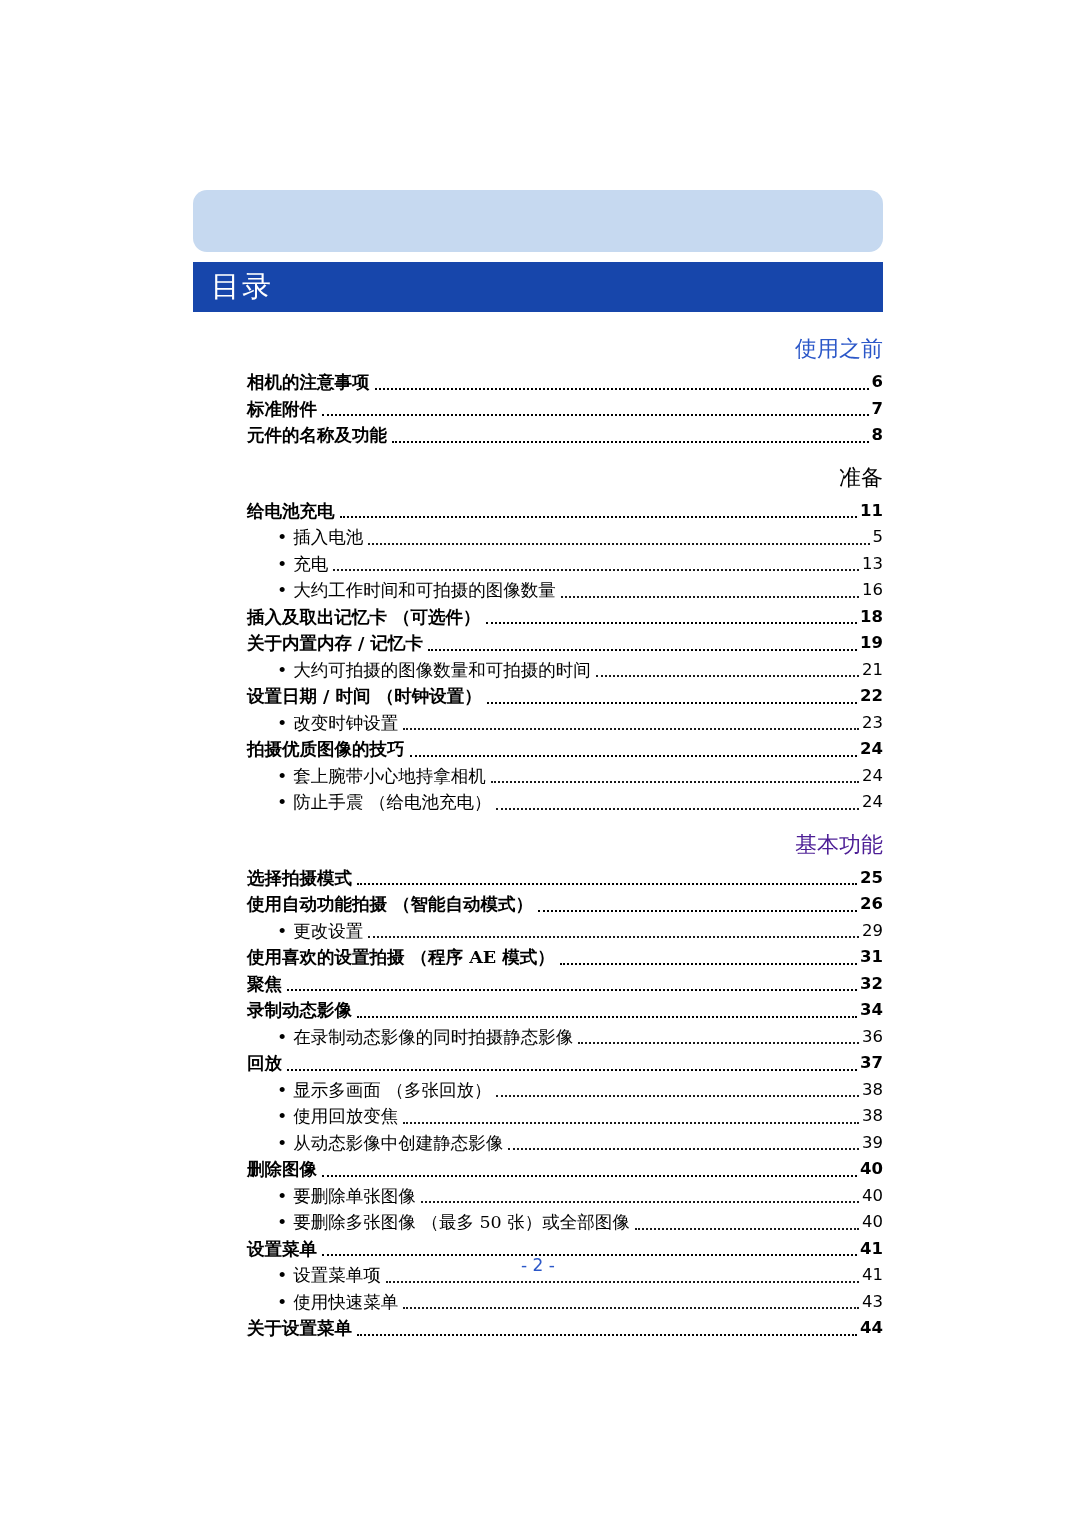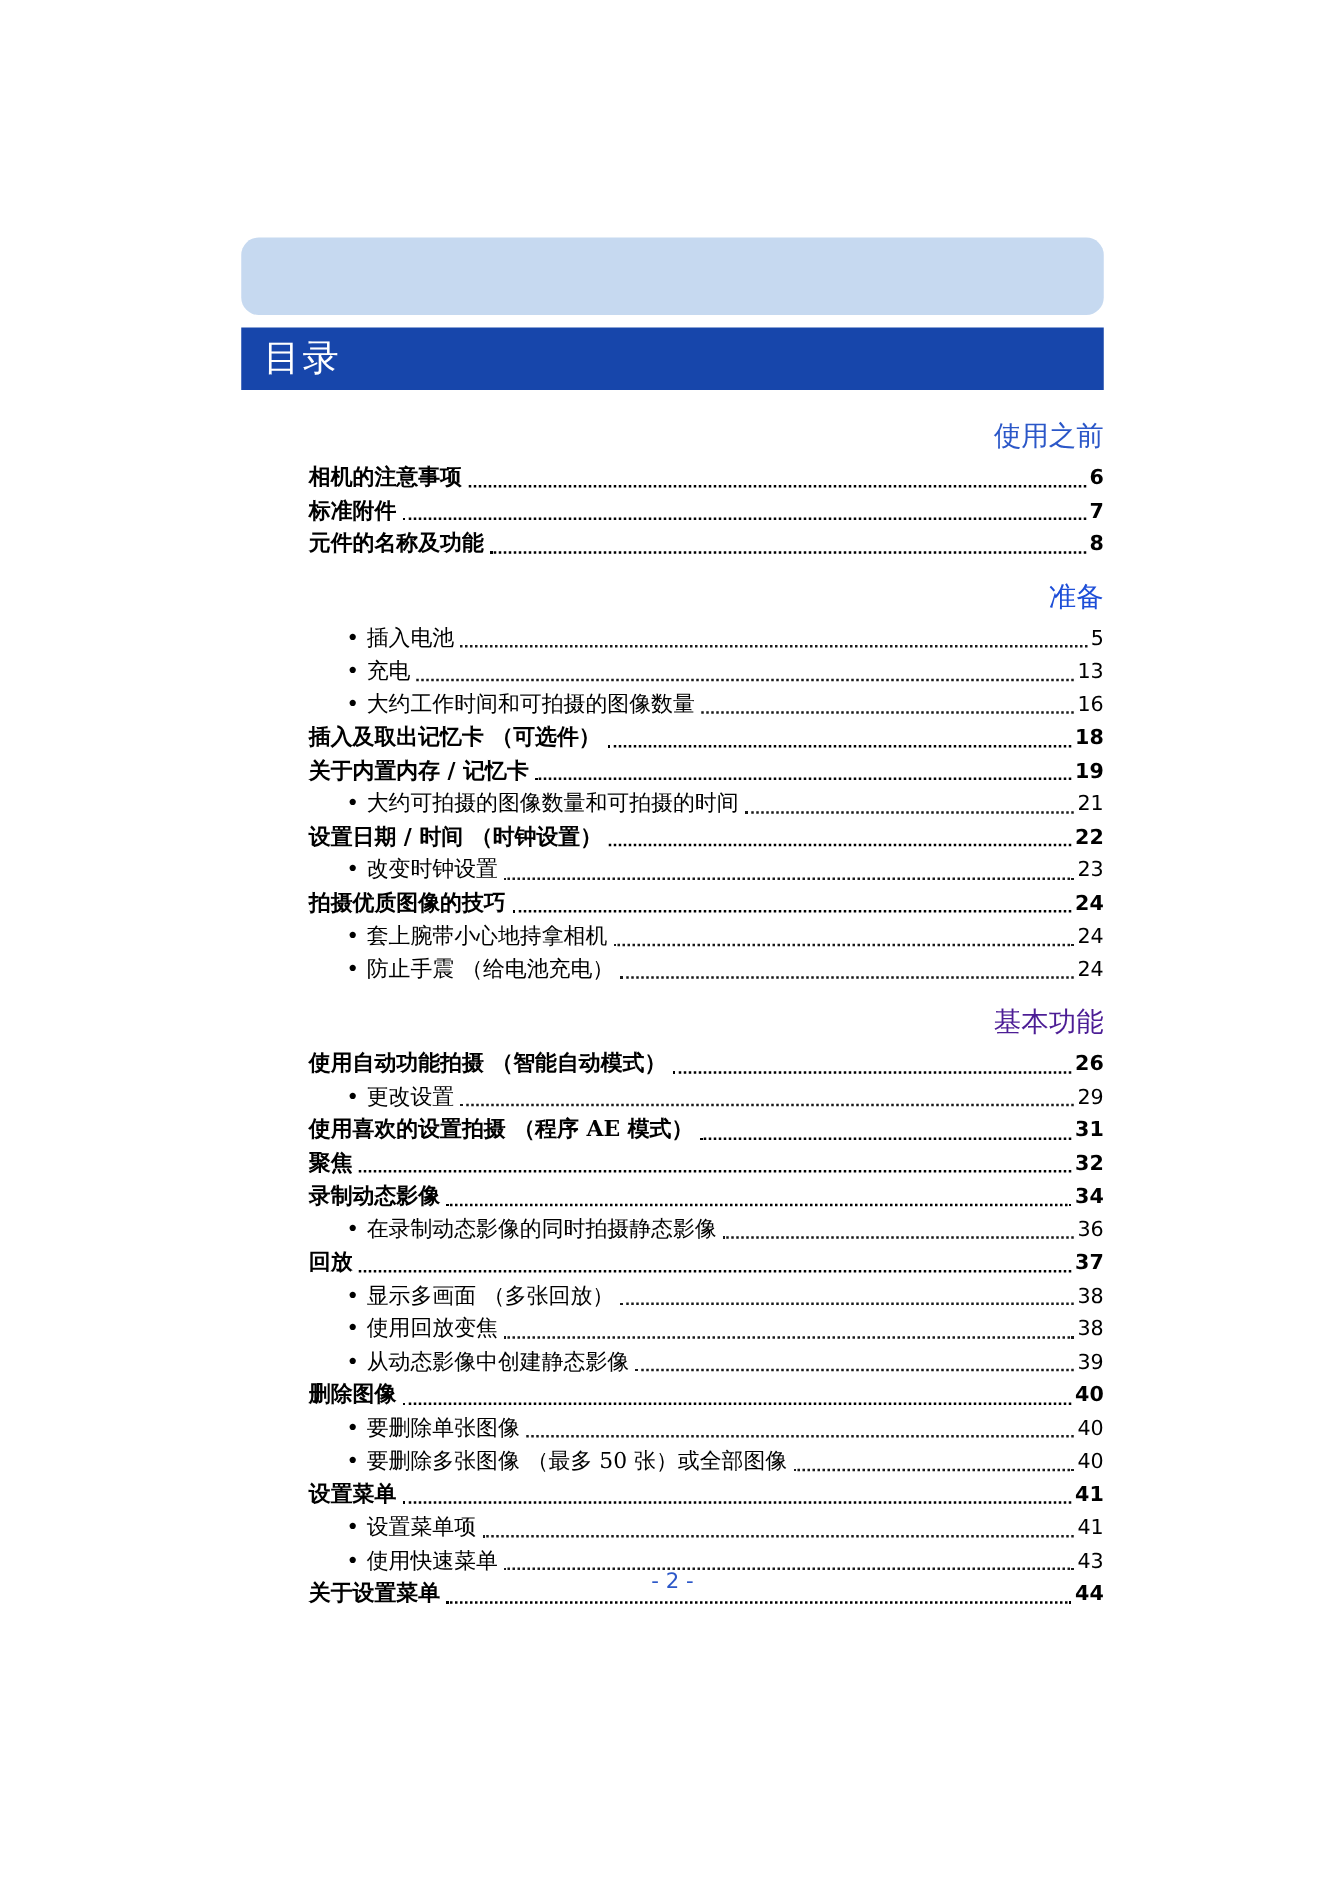--- a/index.html
+++ b/index.html
@@ -114,21 +114,26 @@
       <div class="toc-row level1">
         <span class="label">标准附件</span>
         <span class="dots"></span>
         <span class="page-num">7</span>
       </div>
       <div class="toc-row level1">
         <span class="label">元件的名称及功能</span>
         <span class="dots"></span>
         <span class="page-num">8</span>
       </div>
-      <div class="section-title" style="color: #1d4ed8;">准备</div>
+      <div class="section-title" style="color: #000000;">准备</div>
+      <div class="toc-row level1">
+        <span class="label">给电池充电</span>
+        <span class="dots"></span>
+        <span class="page-num">11</span>
+      </div>
       <div class="toc-row level2">
         <span class="bullet">•</span>
         <span class="label">插入电池</span>
         <span class="dots"></span>
         <span class="page-num">5</span>
       </div>
       <div class="toc-row level2">
         <span class="bullet">•</span>
         <span class="label">充电</span>
         <span class="dots"></span>
@@ -178,20 +183,25 @@
         <span class="dots"></span>
         <span class="page-num">24</span>
       </div>
       <div class="toc-row level2">
         <span class="bullet">•</span>
         <span class="label">防止手震 （给电池充电）</span>
         <span class="dots"></span>
         <span class="page-num">24</span>
       </div>
       <div class="section-title" style="color: #4c1d95; margin-left: 48px;">基本功能</div>
+      <div class="toc-row level1">
+        <span class="label">选择拍摄模式</span>
+        <span class="dots"></span>
+        <span class="page-num">25</span>
+      </div>
       <div class="toc-row level1">
         <span class="label">使用自动功能拍摄 （智能自动模式）</span>
         <span class="dots"></span>
         <span class="page-num">26</span>
       </div>
       <div class="toc-row level2">
         <span class="bullet">•</span>
         <span class="label">更改设置</span>
         <span class="dots"></span>
         <span class="page-num">29</span>

